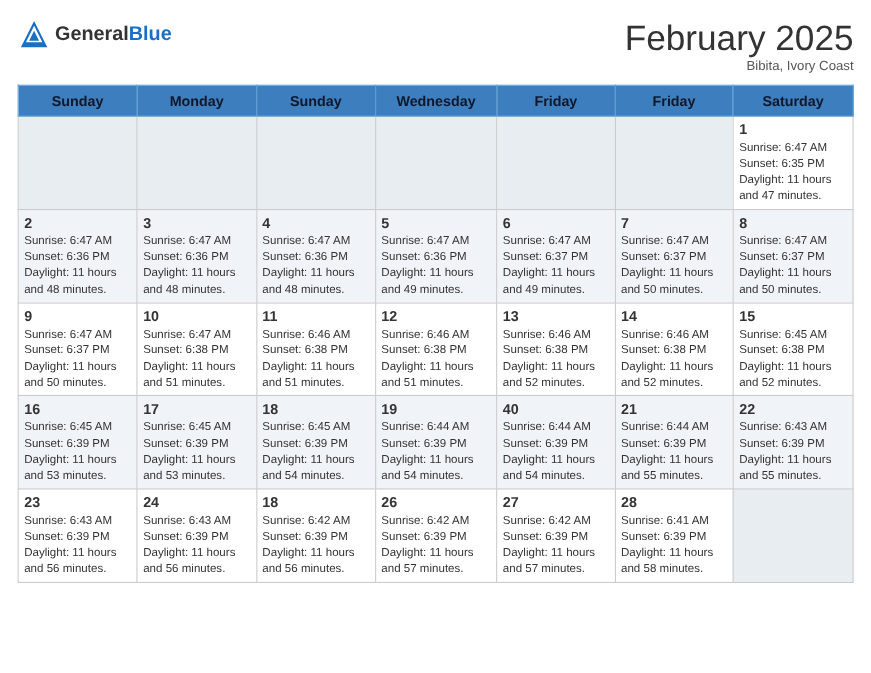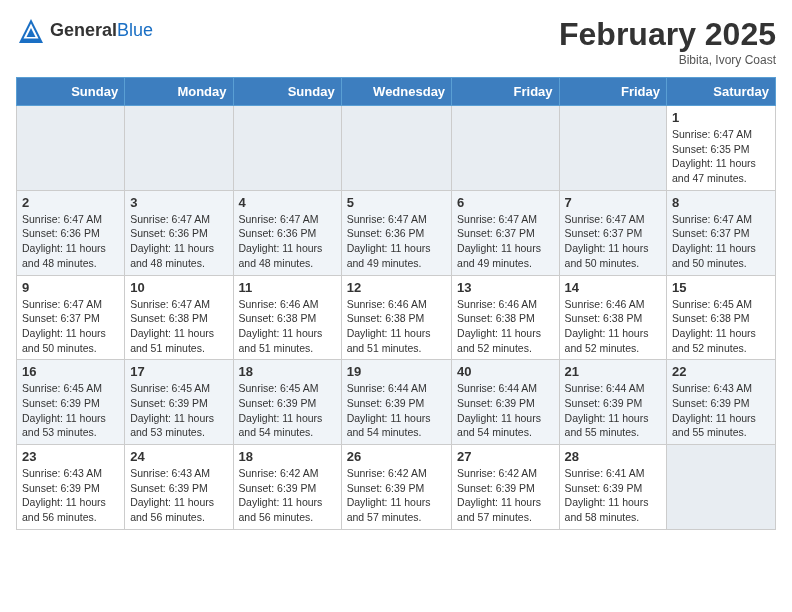--- a/index.html
+++ b/index.html
@@ -25,48 +25,48 @@
       flex-direction: row;
       line-height: 1.1;
     }
     .logo-general {
       font-size: 18px;
       font-weight: bold;
       color: #333;
     }
     .logo-blue {
       font-size: 18px;
-      font-weight: normal;
+      font-weight: bold;
       color: #1a6fc4;
     }
     .logo-icon {
       width: 30px;
       height: 30px;
       margin-right: 4px;
     }
     .title-block {
       text-align: right;
     }
     .month-title {
       font-size: 32px;
-      font-weight: bold;
+      font-weight: normal;
       color: #333;
     }
     .location {
       font-size: 12px;
       color: #555;
     }
     .calendar {
       width: 100%;
       border-collapse: collapse;
     }
     .calendar th {
       background-color: #3d7ebf;
-      color: #ffffff;
-      text-align: right;
+      color: #0f172a;
+      text-align: center;
       padding: 6px 6px;
       font-size: 13px;
       border: 1px solid #5a9fd4;
     }
     .calendar td {
       vertical-align: top;
       padding: 4px 5px;
       border: 1px solid #ccc;
       width: 113px;
       min-height: 80px;

